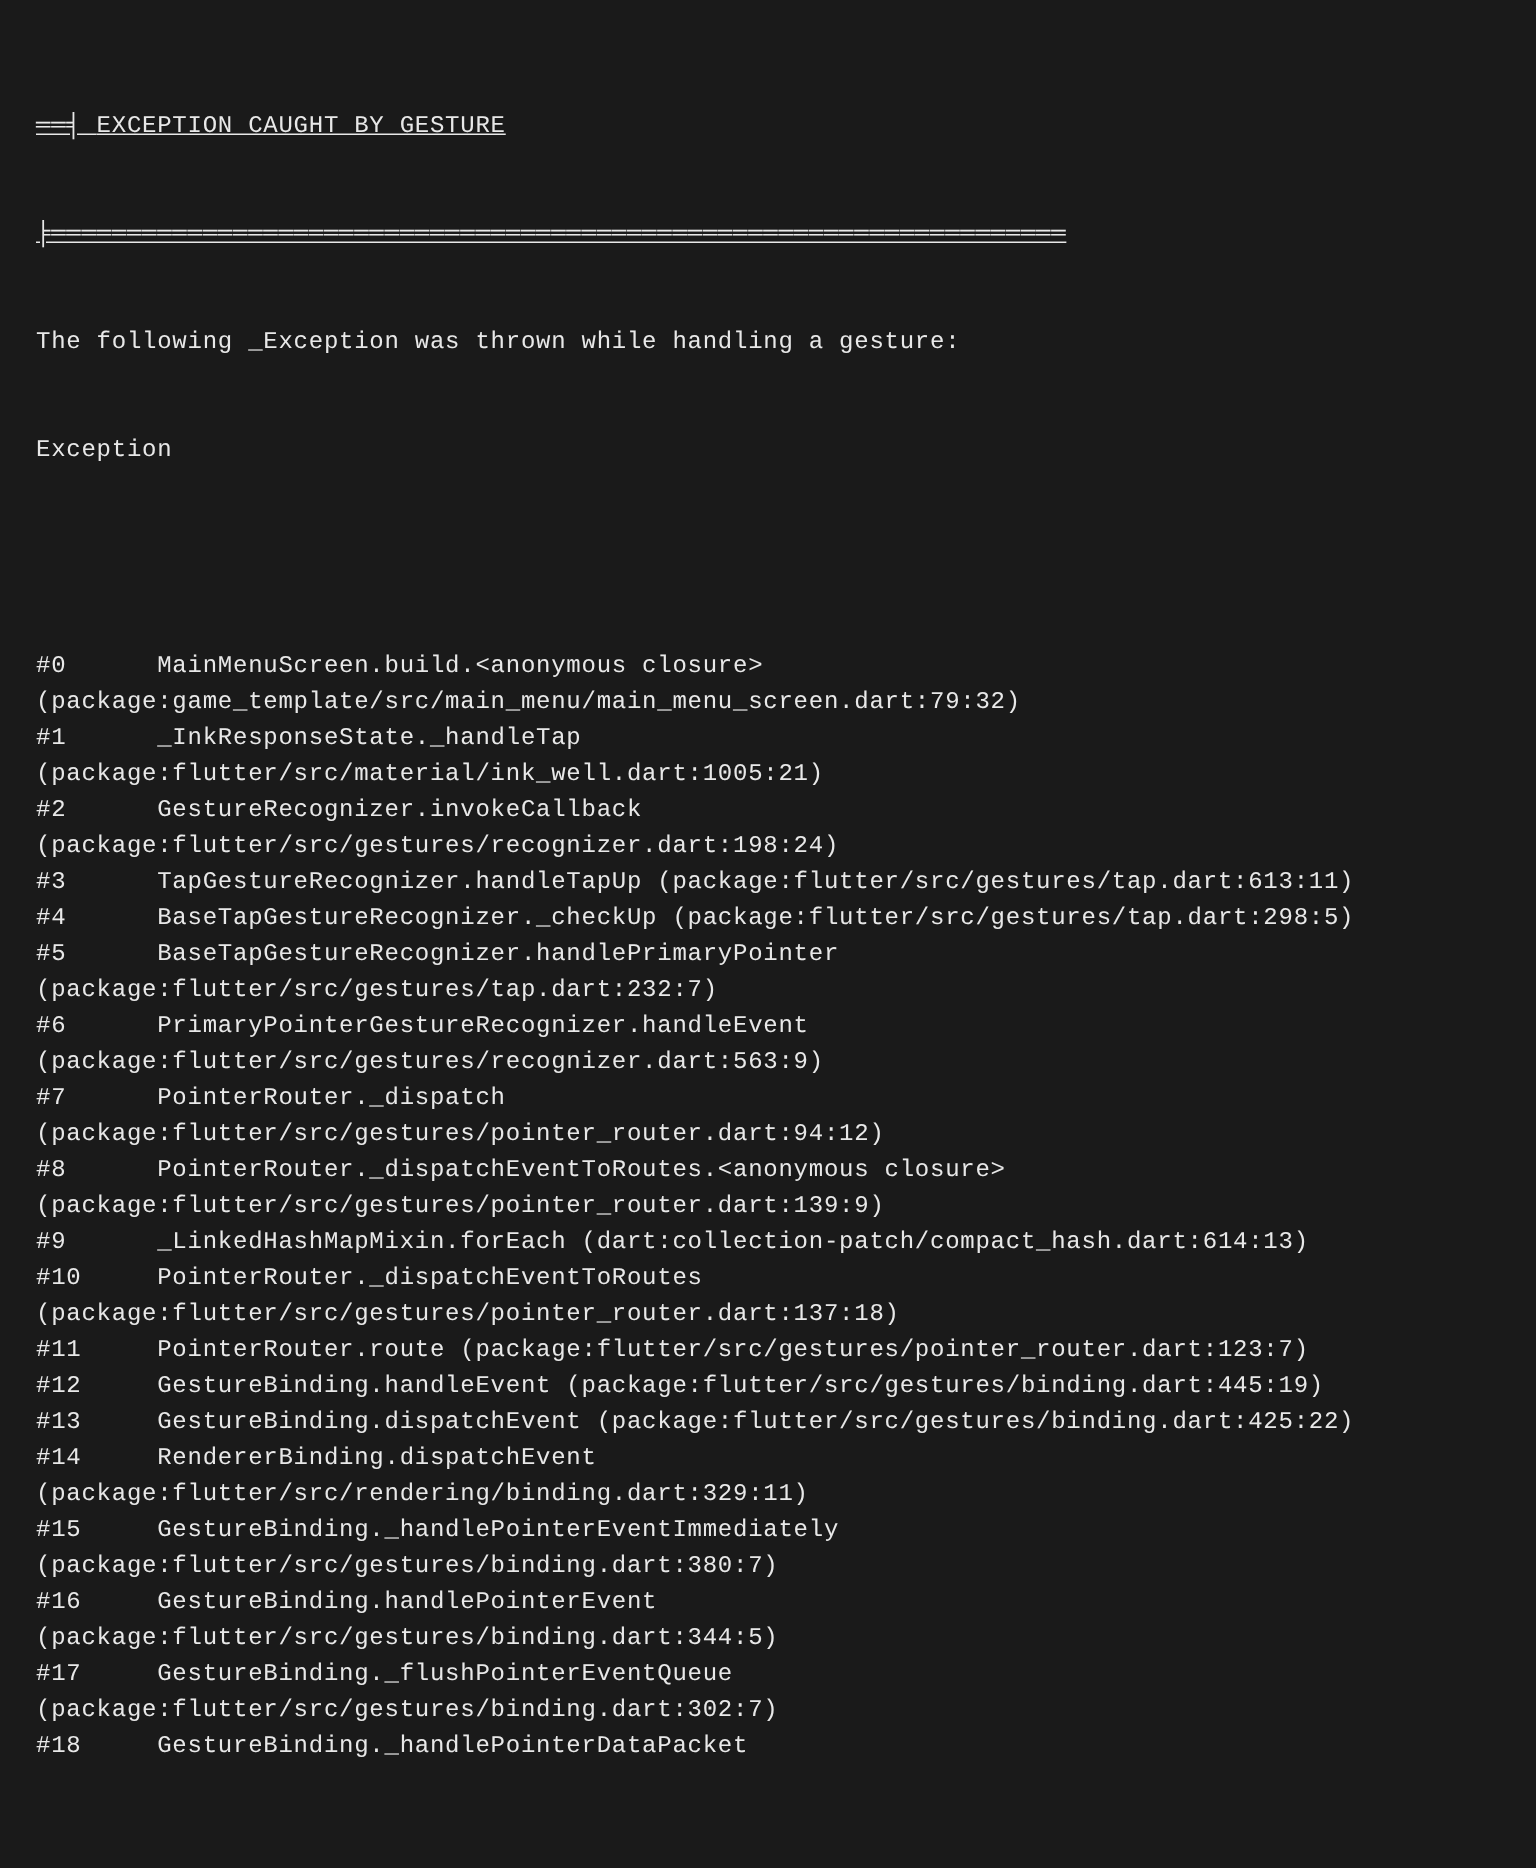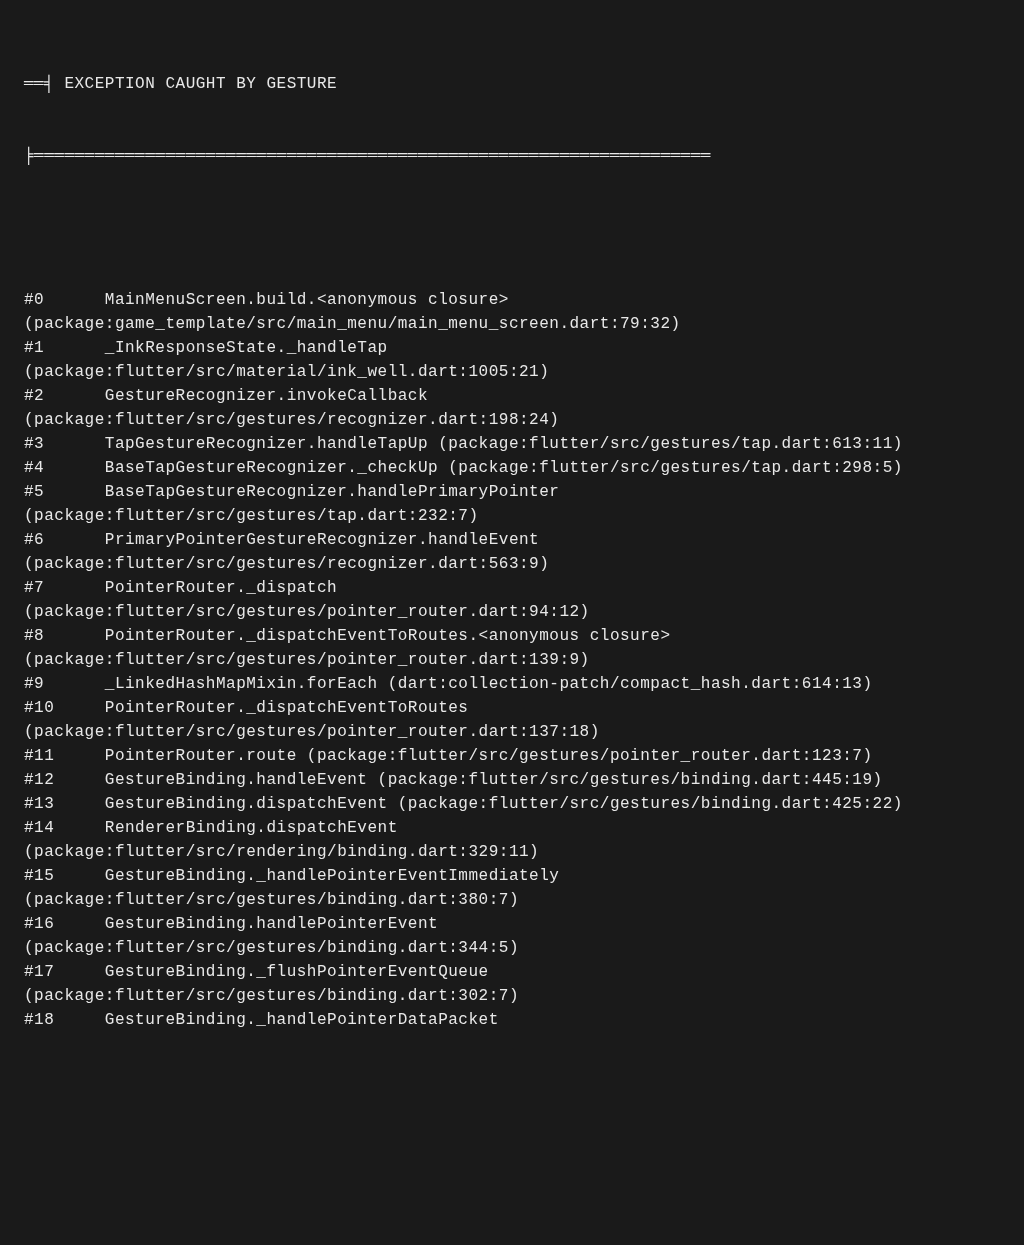--- a/index.html
+++ b/index.html
@@ -16,28 +16,31 @@
       padding: 24px;
       width: 1024px;
       letter-spacing: 0.5px;
     }
     .terminal {
       white-space: pre-wrap;
       word-wrap: break-word;
     }
     .header-line {
       white-space: pre;
+      text-decoration: underline;
     }
   </style>
 </head>
 <body>
 
 <div class="terminal">
   <div class="header-line"><span>══╡ </span><span>EXCEPTION CAUGHT BY GESTURE</span></div>
   <div class="header-line">╞═══════════════════════════════════════════════════════════════════</div>
+  <div>The following _Exception was thrown while handling a gesture:</div>
+  <div>Exception</div>
   <div>&nbsp;</div>
   <div id="frames"><div>#0      MainMenuScreen.build.&lt;anonymous closure&gt;</div><div>(package:game_template/src/main_menu/main_menu_screen.dart:79:32)</div><div>#1      _InkResponseState._handleTap</div><div>(package:flutter/src/material/ink_well.dart:1005:21)</div><div>#2      GestureRecognizer.invokeCallback</div><div>(package:flutter/src/gestures/recognizer.dart:198:24)</div><div>#3      TapGestureRecognizer.handleTapUp (package:flutter/src/gestures/tap.dart:613:11)</div><div>#4      BaseTapGestureRecognizer._checkUp (package:flutter/src/gestures/tap.dart:298:5)</div><div>#5      BaseTapGestureRecognizer.handlePrimaryPointer</div><div>(package:flutter/src/gestures/tap.dart:232:7)</div><div>#6      PrimaryPointerGestureRecognizer.handleEvent</div><div>(package:flutter/src/gestures/recognizer.dart:563:9)</div><div>#7      PointerRouter._dispatch</div><div>(package:flutter/src/gestures/pointer_router.dart:94:12)</div><div>#8      PointerRouter._dispatchEventToRoutes.&lt;anonymous closure&gt;</div><div>(package:flutter/src/gestures/pointer_router.dart:139:9)</div><div>#9      _LinkedHashMapMixin.forEach (dart:collection-patch/compact_hash.dart:614:13)</div><div>#10     PointerRouter._dispatchEventToRoutes</div><div>(package:flutter/src/gestures/pointer_router.dart:137:18)</div><div>#11     PointerRouter.route (package:flutter/src/gestures/pointer_router.dart:123:7)</div><div>#12     GestureBinding.handleEvent (package:flutter/src/gestures/binding.dart:445:19)</div><div>#13     GestureBinding.dispatchEvent (package:flutter/src/gestures/binding.dart:425:22)</div><div>#14     RendererBinding.dispatchEvent</div><div>(package:flutter/src/rendering/binding.dart:329:11)</div><div>#15     GestureBinding._handlePointerEventImmediately</div><div>(package:flutter/src/gestures/binding.dart:380:7)</div><div>#16     GestureBinding.handlePointerEvent</div><div>(package:flutter/src/gestures/binding.dart:344:5)</div><div>#17     GestureBinding._flushPointerEventQueue</div><div>(package:flutter/src/gestures/binding.dart:302:7)</div><div>#18     GestureBinding._handlePointerDataPacket</div></div>
   
   
   
   
   
 </div>
 
 </body></html>

